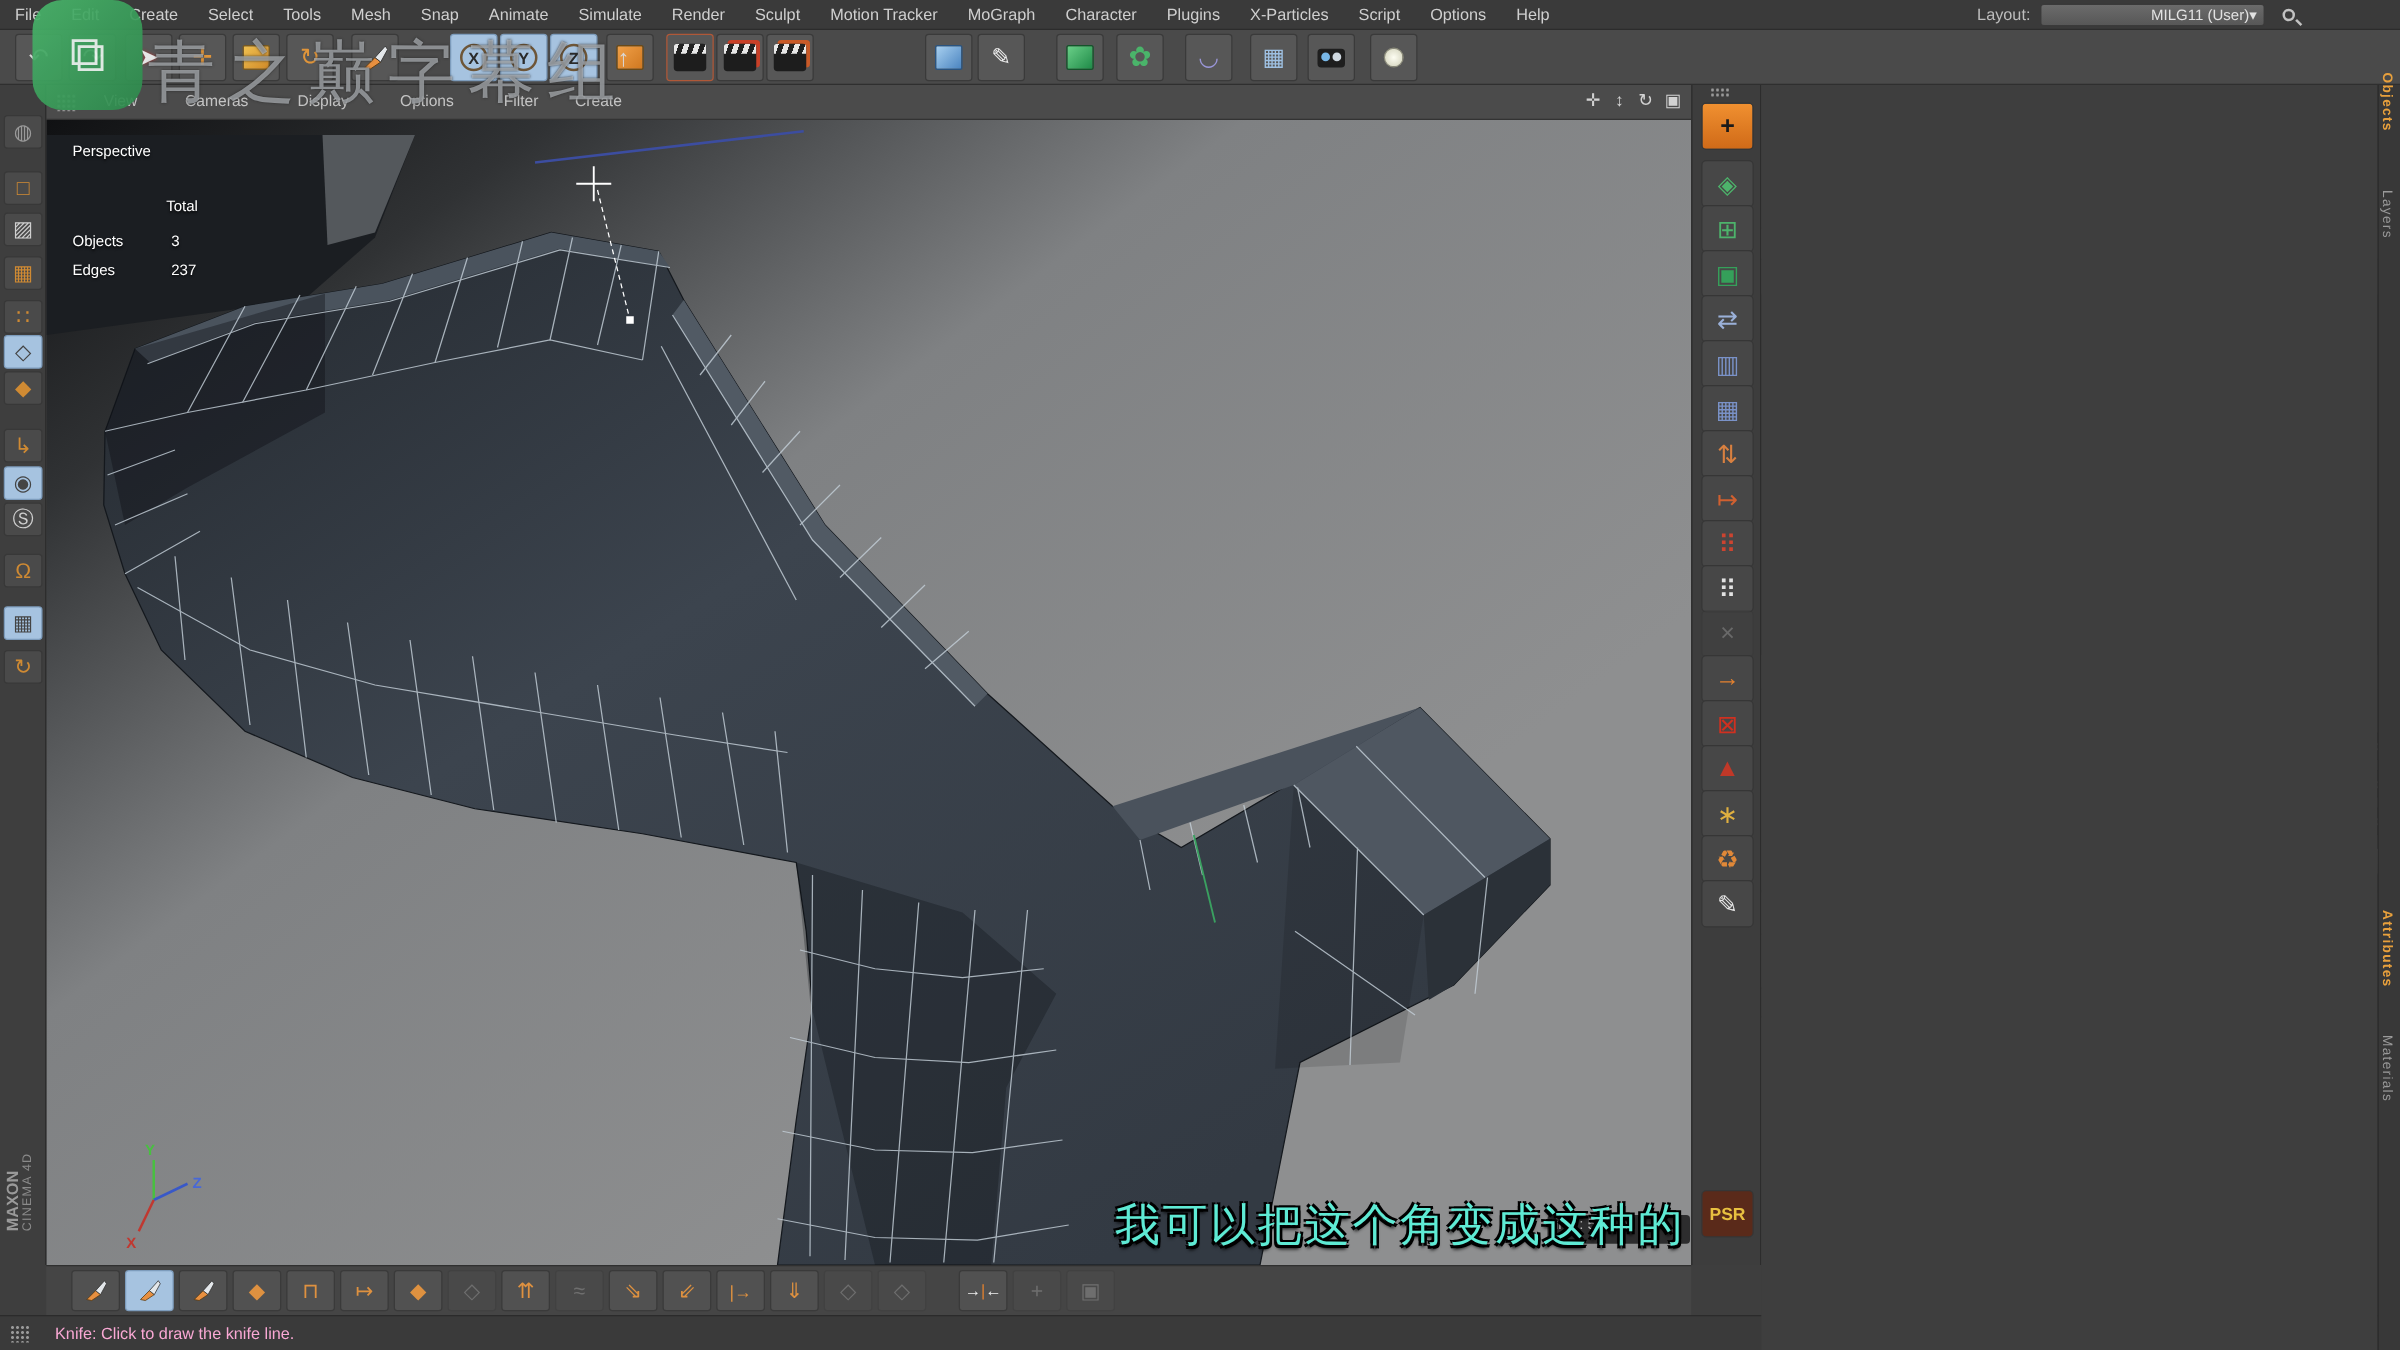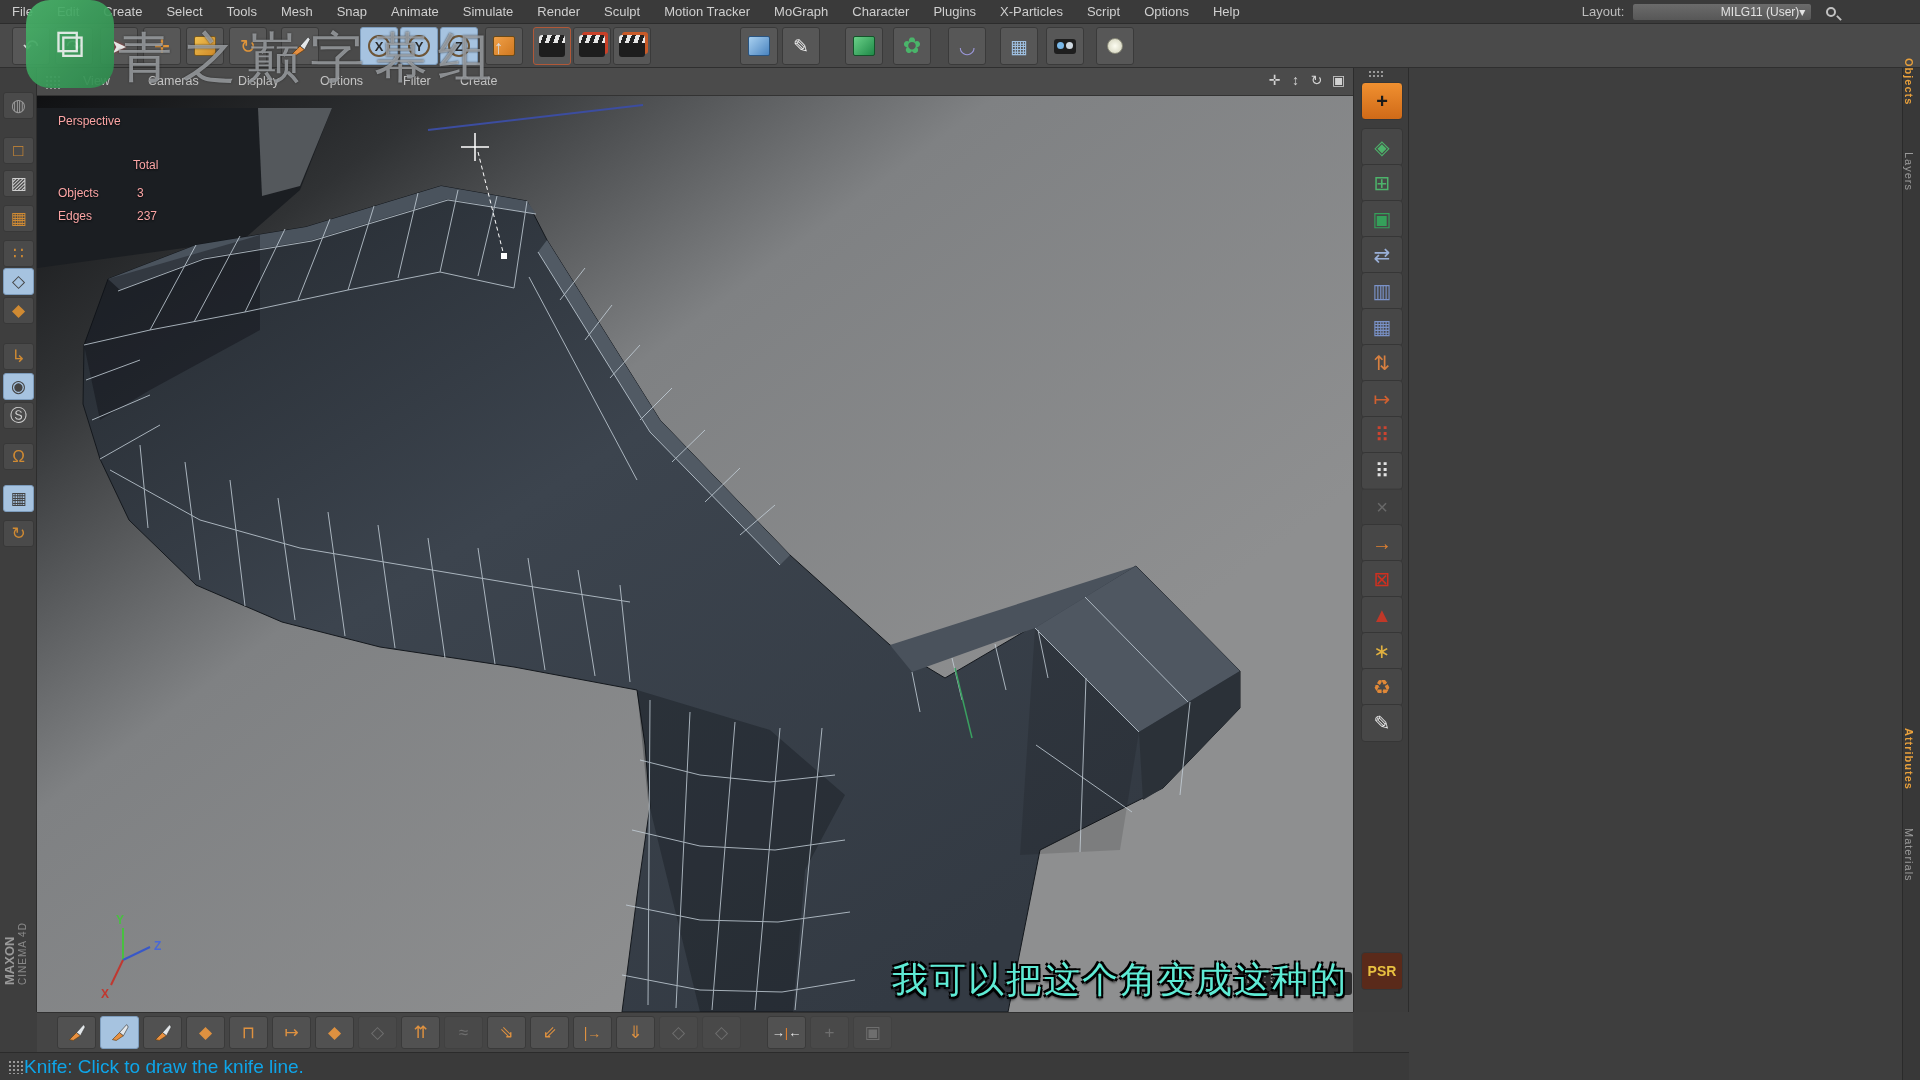--- a/index.html
+++ b/index.html
@@ -34,21 +34,21 @@
   
   #leftbar{left:0;top:68px;width:37px;height:944px;background:#3e3e3e;border-right:1px solid #2d2d2d;z-index:2}
   .lic{position:absolute;left:3px;width:31px;height:27px;display:flex;align-items:center;justify-content:center;font-size:17px;color:#cf8a33;background:#4a4a4a;border:1px solid #383838;border-radius:3px}
   .lsel{background:#a6c3e0;border-color:#7d9cbc;color:#444}
   #rightstrip{left:1353px;top:68px;width:56px;height:944px;background:#3d3d3d;border-left:1px solid #2c2c2c;border-right:1px solid #2c2c2c;z-index:2}
   .ric{position:absolute;left:7px;width:42px;height:38px;display:flex;align-items:center;justify-content:center;font-size:20px;border-radius:4px;background:#474747;border:1px solid #363636}
   
   #vpmenu{left:37px;top:68px;width:1316px;height:28px;background:#4b4b4b;border-bottom:1px solid #333;z-index:1}
   .vmi{position:absolute;top:6px;font-size:12.5px;color:#c4c4c4}
   .vnav{position:absolute;top:4px;width:19px;height:19px;color:#d2d2d2;font-size:14px;text-align:center}
-  .hud{position:absolute;font-size:12px;color:#fca5a5;text-shadow:0 1px 2px rgba(0,0,0,.8);z-index:2}
+  .hud{position:absolute;font-size:12px;color:#ffffff;text-shadow:0 1px 2px rgba(0,0,0,.8);z-index:2}
   #movebox{left:1238px;top:972px;width:114px;height:23px;background:rgba(32,32,32,.88);border-radius:3px;color:#bdbdbd;font-size:12px;display:flex;align-items:flex-start;padding-left:6px;z-index:3}
   
   #bottombar{left:37px;top:1012px;width:1316px;height:40px;background:#454545;border-top:1px solid #303030;z-index:2}
   .bic{position:absolute;top:3px;width:39px;height:33px;display:flex;align-items:center;justify-content:center;background:#515151;border:1px solid #3a3a3a;border-radius:3px;font-size:17px;color:#de9140}
   .bsel{background:#a6c3e0;border-color:#7d9cbc}
   .ghost{opacity:.35;color:#bbb}
   #statusbar{left:0;top:1052px;width:1920px;height:28px;background:#3a3a3a;border-top:1px solid #2b2b2b;display:flex;align-items:center;z-index:2}
   
   #rightpanel{left:1409px;top:24px;width:493px;height:1056px;background:#3e3e3e;z-index:2}
   .prow{position:absolute;display:flex;align-items:center}
@@ -444,21 +444,21 @@
   <div class="bic ghost" style="left:773px">
       <span>+</span>
     </div>
   <div class="bic ghost" style="left:816px">
       <span>▣</span>
     </div>
 </div>
 
 <div id="statusbar" class="abs">
   <span class="grip" style="margin-left:8px"></span>
-  <span style="font-size:19px;color:#0ea5e9">Knife: Click to draw the knife line.</span>
+  <span style="margin-left:20px;font-size:13px;color:#f9a8d4">Knife: Click to draw the knife line.</span>
 </div>
 
 <div class="abs vert" style="left:2px;top:880px;height:105px;font-size:13px;font-weight:bold;color:#9a9a9a;z-index:2">MAXON</div>
 <div class="abs vert" style="left:17px;top:880px;height:105px;font-size:10px;color:#8a8a8a;letter-spacing:1px;z-index:2">CINEMA 4D</div>
 
 <div id="rightpanel" class="abs"></div>
 <div id="fartabs" class="abs"></div>
 
 <div class="prow abs" style="left:1409px;top:26px;width:493px;height:28px;border-bottom:1px solid #2e2e2e">
   <span class="grip" style="margin-left:8px"></span>

